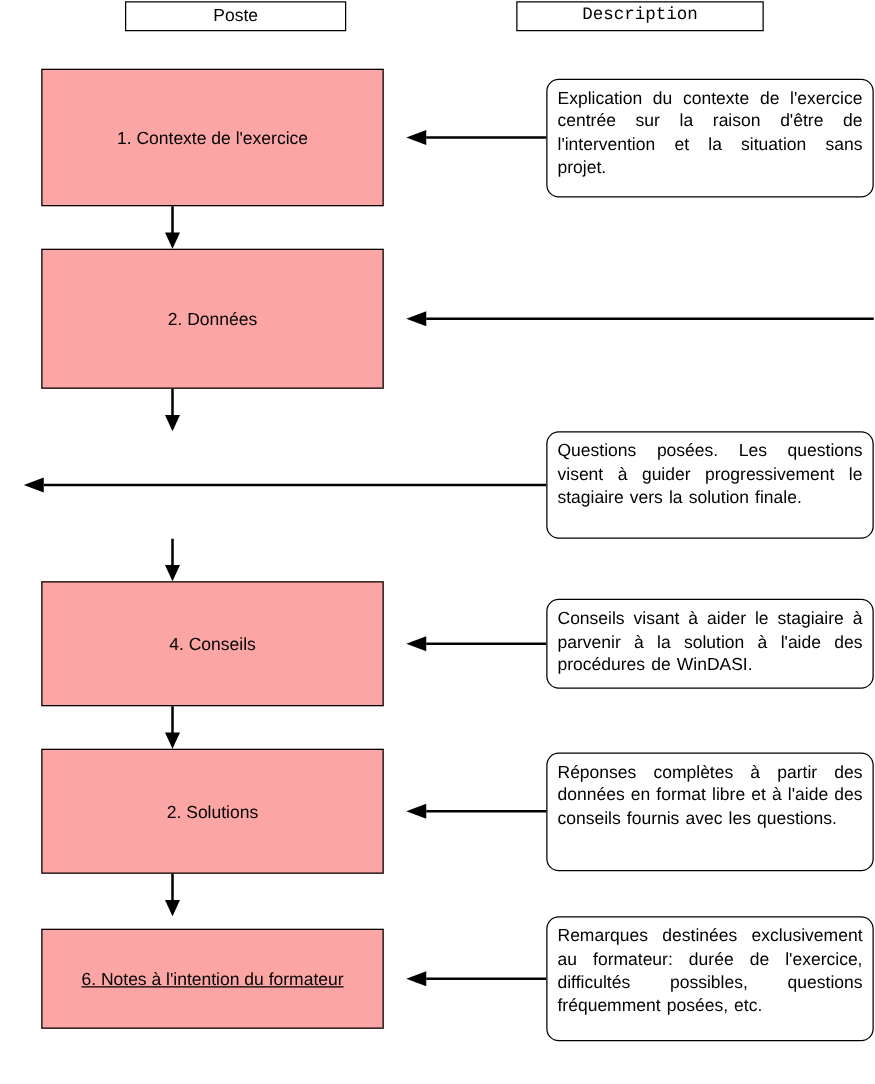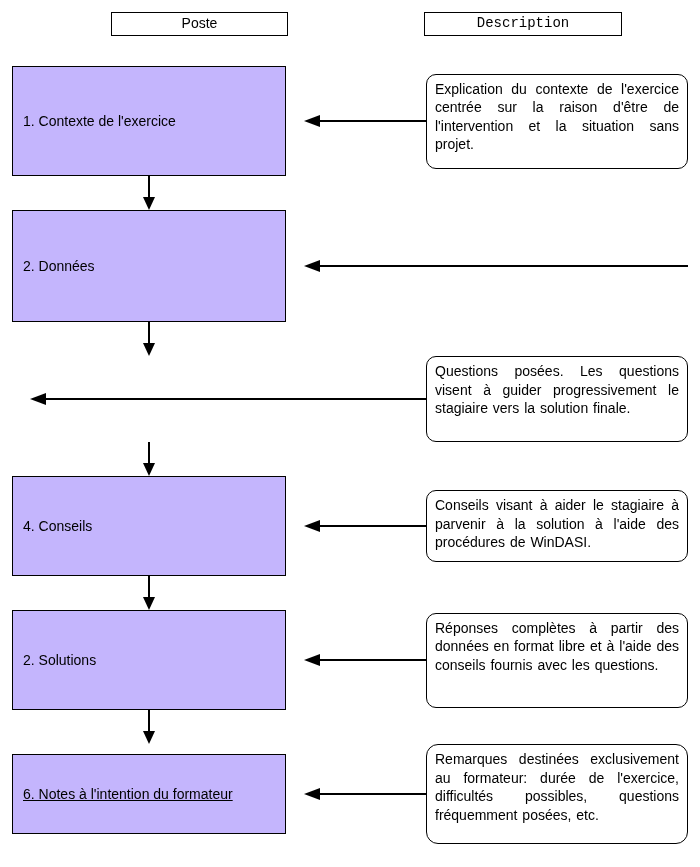--- a/index.html
+++ b/index.html
@@ -5,21 +5,21 @@
   * { margin: 0; padding: 0; box-sizing: border-box; }
   html, body { background: #ffffff; }
   body {
     font-family: "Liberation Sans", sans-serif;
     color: #000;
     -webkit-font-smoothing: antialiased;
   }
   .diagram {
     width: 700px;
     height: 867px;
-    padding: 12px;
+    padding: 1px;
     background: #fff;
     position: relative;
     overflow: hidden;
   }
   
   .headers {
     position: relative;
     height: 24px;
     margin-bottom: 30px;
   }
@@ -38,26 +38,28 @@
 
   
   .row {
     display: flex;
     align-items: center;
   }
   .poste-box {
     width: 274px;
     flex-shrink: 0;
     border: 1.5px solid #000;
-    background: #c4b5fd;
+    background: #fca5a5;
     display: flex;
     align-items: center;
+    justify-content: center;
     text-align: center;
     font-size: 14px;
     padding: 4px 10px;
+    margin-left: 32px;
   }
   .desc-box {
     width: 262px;
     flex-shrink: 0;
     border: 1.5px solid #000;
     border-radius: 10px;
     background: #fff;
     padding: 5px 8px 6px 8px;
     font-size: 14px;
     line-height: 1.33;
@@ -187,16 +189,16 @@
   </div>
 
   <div class="row">
     <div class="poste-box" style="min-height:80px;text-decoration:underline;">
       <span>6.  Notes à l'intention du formateur</span>
     </div>
     <div class="harrow">
       <span class="head"></span>
         <span class="shaft"></span>
     </div>
-    <div class="desc-box" style="min-height:100px;border-radius:12px;">Remarques destinées exclusivement au formateur: durée de l'exercice, difficultés possibles, questions fréquemment posées, etc.</div>
+    <div class="desc-box" style="min-height:100px;">Remarques destinées exclusivement au formateur: durée de l'exercice, difficultés possibles, questions fréquemment posées, etc.</div>
   </div>
 
 </div>
 
 </body></html>

